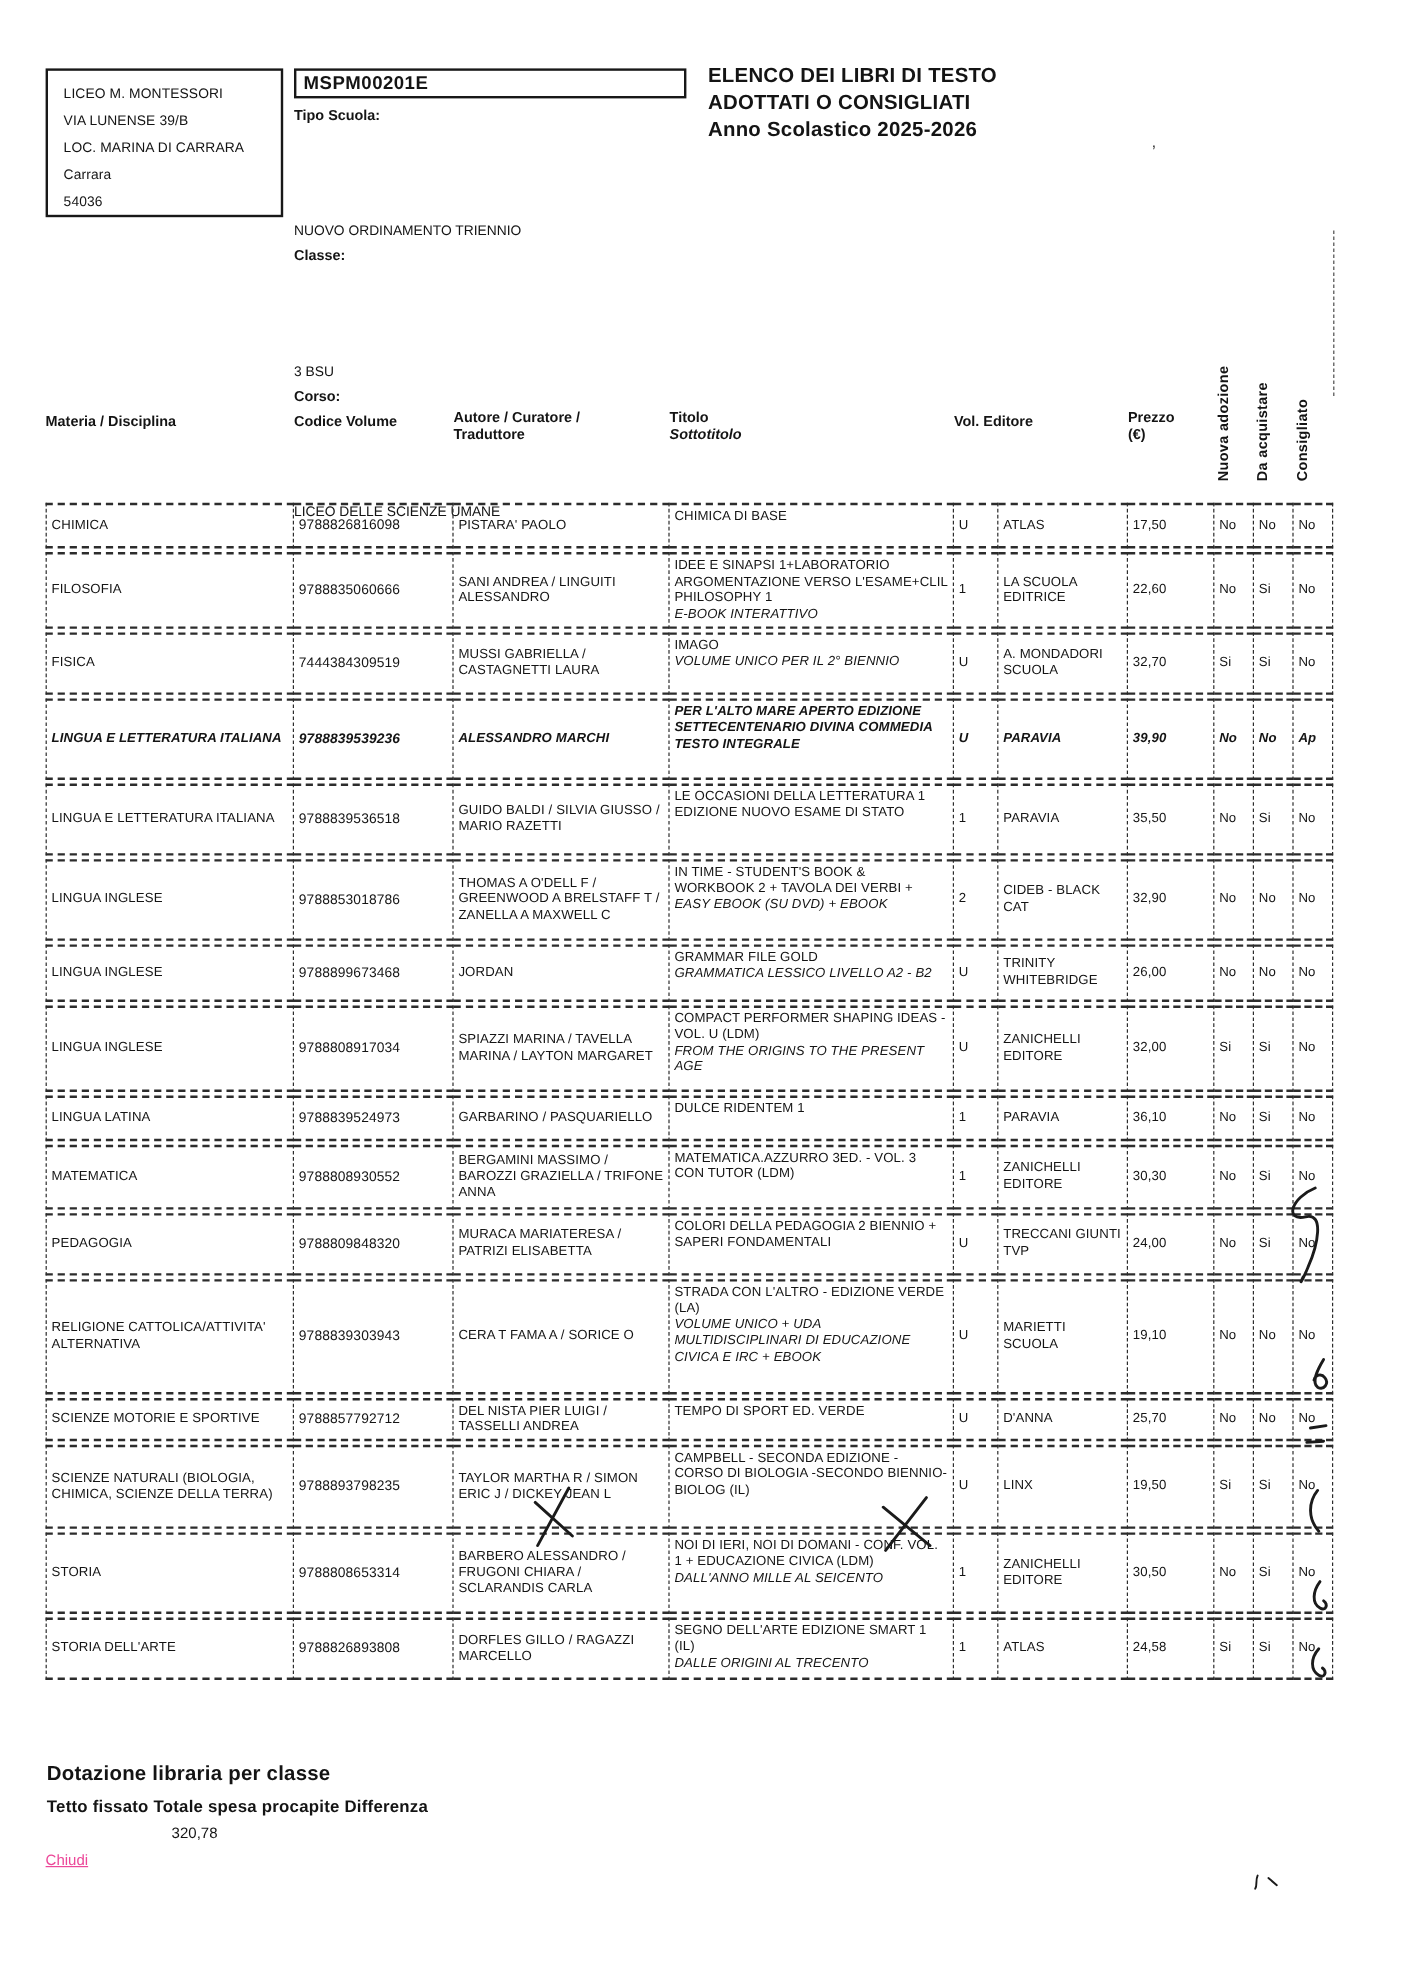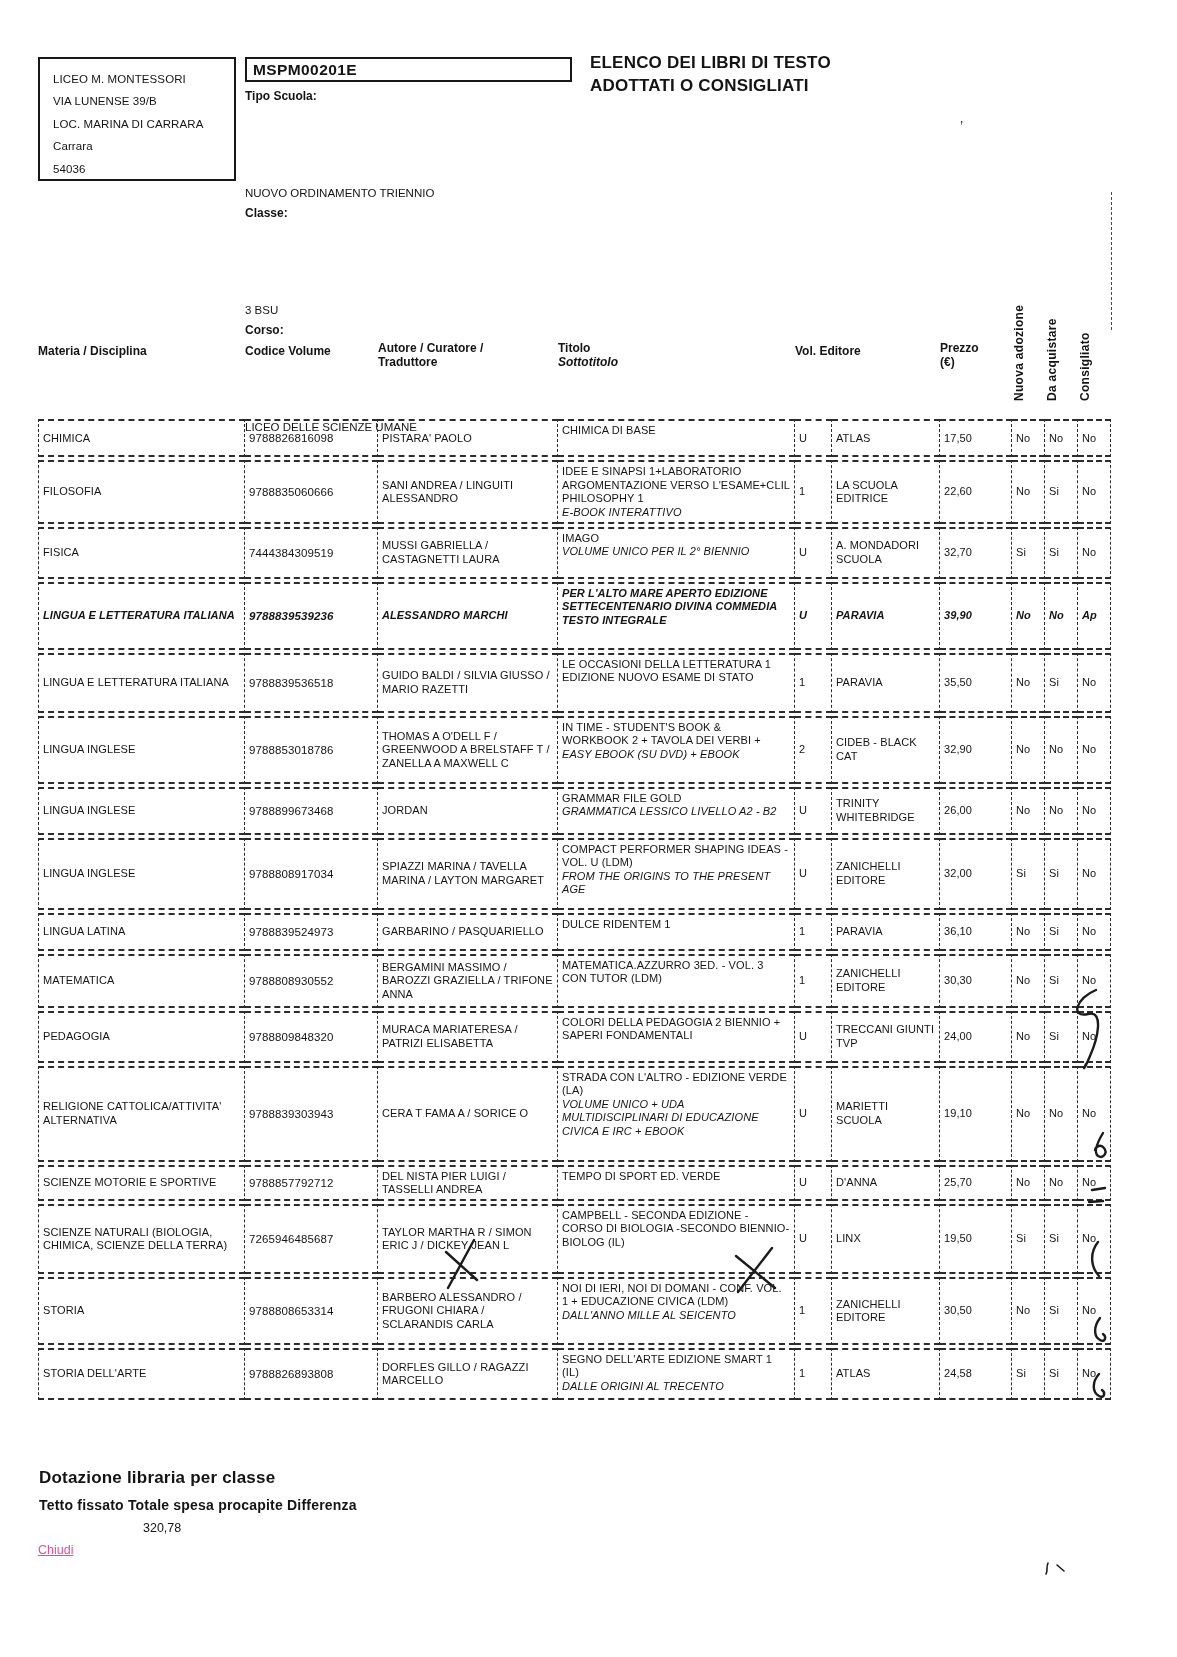--- a/index.html
+++ b/index.html
@@ -92,20 +92,21 @@
     </div>
     <div class="kv-row">
       <span class="kv-label">Corso:</span>
       <span class="kv-value">LICEO DELLE SCIENZE UMANE</span>
     </div>
   </div>
 
   <div class="doc-title">
     <div>ELENCO DEI LIBRI DI TESTO</div>
     <div>ADOTTATI O CONSIGLIATI</div>
+    <div>Anno Scolastico 2025-2026</div>
   </div>
 
   <div class="artifact-apostrophe">’</div>
   <div class="right-dash-line"></div>
 
   <table class="books">
     <colgroup>
       <col style="width:207px">
         <col style="width:133px">
         <col style="width:180px">
@@ -335,21 +336,21 @@
           </td>
           <td class="col-vol">U</td>
           <td class="col-editore">D'ANNA</td>
           <td class="col-prezzo">25,70</td>
           <td class="col-nuova">No</td>
           <td class="col-acquistare">No</td>
           <td class="col-consigliato">No</td>
         </tr>
         <tr style="height: 70px;">
           <td class="col-materia">SCIENZE NATURALI (BIOLOGIA, CHIMICA, SCIENZE DELLA TERRA)</td>
-          <td class="col-codice">7265946485687</td>
+          <td class="col-codice">9788893798235</td>
           <td class="col-autore">TAYLOR MARTHA R / SIMON ERIC J / DICKEY JEAN L</td>
           <td class="col-titolo">
             <div>CAMPBELL - SECONDA EDIZIONE - CORSO DI BIOLOGIA -SECONDO BIENNIO- BIOLOG (IL)</div>
           </td>
           <td class="col-vol">U</td>
           <td class="col-editore">LINX</td>
           <td class="col-prezzo">19,50</td>
           <td class="col-nuova">Si</td>
           <td class="col-acquistare">Si</td>
           <td class="col-consigliato">No</td>

